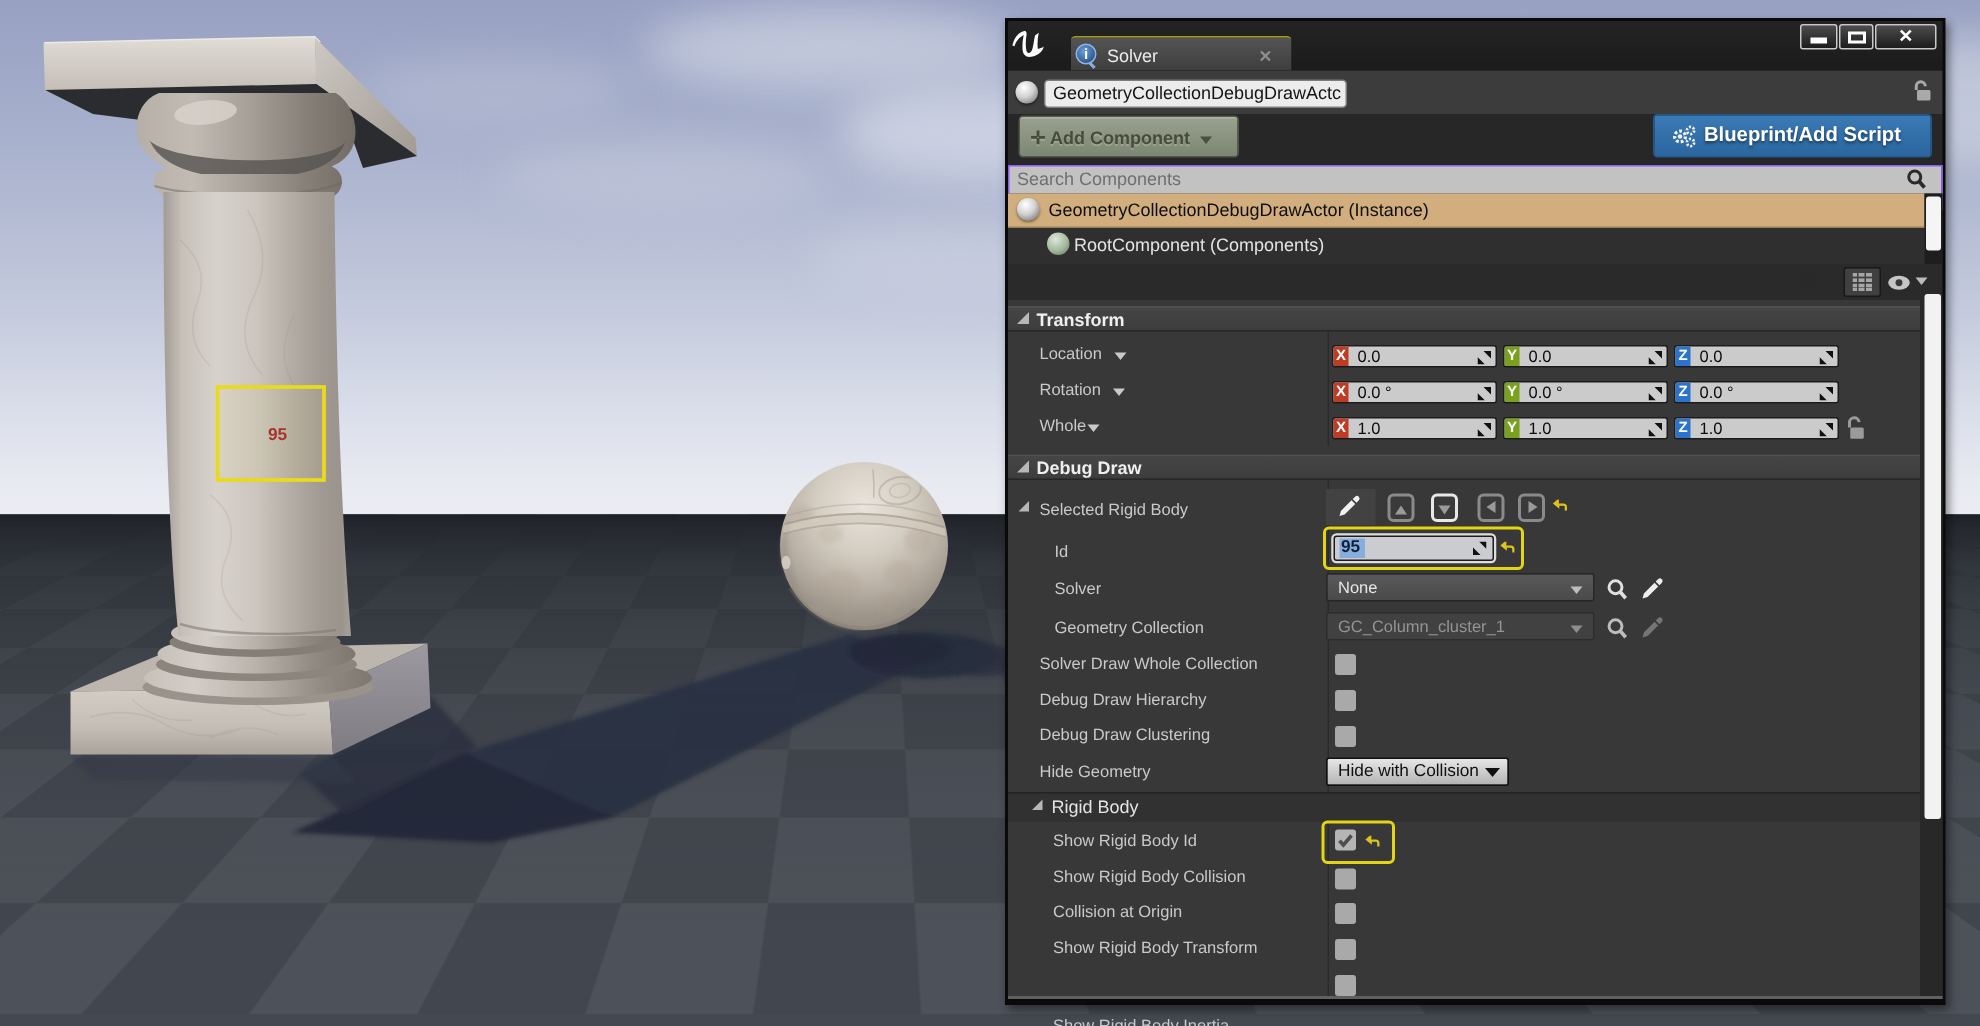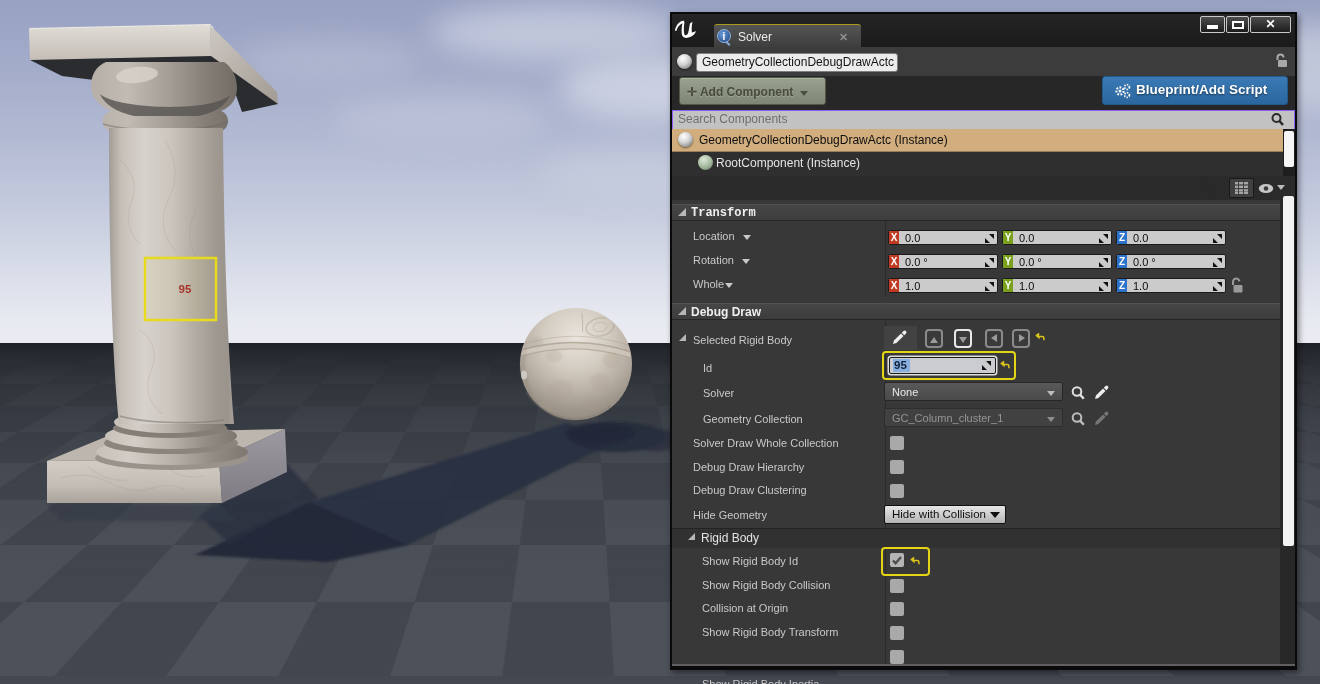--- a/index.html
+++ b/index.html
@@ -219,23 +219,23 @@
 
   <div style="left:2px;top:98px;width:623px;height:30px;background:#c2c2c2;border:1px solid #8b5cf6;color:#6f6f6f;font-size:12px;line-height:17px;padding-left:5px;">Search Components</div>
   <svg style="left:600px;top:100px;" width="15" height="15" viewBox="0 0 15 15">
       <circle cx="6.5" cy="6" r="4" fill="none" stroke="#2a2a2a" stroke-width="2"></circle>
       <path d="M9.5 9l3.5 4" stroke="#2a2a2a" stroke-width="2.5"></path>
     </svg>
 
   <div style="left:2px;top:117px;width:623px;height:47px;background:#2f2f2f;"></div>
   <div style="left:2px;top:117px;width:611px;height:23px;background:#d2ae7e;border-bottom:1px solid #9a7f58;"></div>
   <div class="ball" style="left:8px;top:120px;width:15px;height:15px;"></div>
-  <div style="left:29px;top:121px;color:#0e0e0e;font-size:12px;white-space:nowrap;">GeometryCollectionDebugDrawActc (Instance)</div>
+  <div style="left:29px;top:121px;color:#0e0e0e;font-size:12px;white-space:nowrap;">GeometryCollectionDebugDrawActor (Instance)</div>
   <div class="ballg" style="left:28px;top:143px;width:15px;height:15px;"></div>
-  <div style="left:46px;top:144px;color:#e4e4e4;font-size:12px;white-space:nowrap;">RootComponent (Instance)</div>
+  <div style="left:46px;top:144px;color:#e4e4e4;font-size:12px;white-space:nowrap;">RootComponent (Components)</div>
   <div style="left:613px;top:117px;width:12px;height:47px;background:#1e1e1e;"></div>
   <div style="left:614px;top:119px;width:10px;height:36px;background:#f5f5f5;border-radius:2px;"></div>
 
   <div style="left:2px;top:164px;width:623px;height:24px;background:#2a2a2a;"></div>
   <svg style="left:530px;top:168px;" width="16" height="16" viewBox="0 0 15 15">
       <circle cx="6.5" cy="6" r="4.2" fill="none" stroke="#2a2a2a" stroke-width="2"></circle>
       <path d="M9.5 9l3.5 4" stroke="#2a2a2a" stroke-width="2.5"></path>
     </svg>
   <div style="left:559px;top:166px;width:25px;height:20px;background:#404040;border:1px solid #191919;border-radius:2px;"></div>
   <svg style="left:565px;top:170px;" width="13" height="12" viewBox="0 0 13 12">
@@ -259,21 +259,21 @@
       <circle cx="8" cy="5.5" r="2.3" fill="#3a3a3a"></circle>
     </svg>
   <div class="caret" style="left:607px;top:173px;border-left-width:4px;border-right-width:4px;border-top-width:5px;border-top-color:#bbb;"></div>
 
   <div style="left:2px;top:188px;width:623px;height:466px;background:#383838;"></div>
   <div style="left:610px;top:188px;width:15px;height:466px;background:#282828;"></div>
   <div style="left:613px;top:184px;width:11px;height:350px;background:#f2f2f2;border-radius:2px;"></div>
 
   <div class="sechdr" style="left:2px;top:192px;width:608px;height:17px;"></div>
   <div class="tri" style="left:8px;top:196px;"></div>
-  <div class="hdrtxt" style="left:21px;top:194px;font-family:Liberation Mono, monospace;">Transform</div>
+  <div class="hdrtxt" style="left:21px;top:194px;">Transform</div>
   <div style="left:215px;top:209px;width:1px;height:76px;background:#2a2a2a;"></div>
   <div class="lbl" style="left:23px;top:218px;">Location</div>
     <div class="caret" style="left:73px;top:223px;border-left-width:4px;border-right-width:4px;border-top-width:5px;border-top-color:#c9c9c9;"></div>
   <div class="lbl" style="left:23px;top:242px;">Rotation</div>
     <div class="caret" style="left:72px;top:247px;border-left-width:4px;border-right-width:4px;border-top-width:5px;border-top-color:#c9c9c9;"></div>
   <div class="lbl" style="left:23px;top:266px;">Whole</div>
     <div class="caret" style="left:55px;top:271px;border-left-width:4px;border-right-width:4px;border-top-width:5px;border-top-color:#c9c9c9;"></div>
 
   <div class="numunit" style="left:218px;top:218px;width:110px;">
       <div class="chip" style="background:#c03b23;">X</div>

